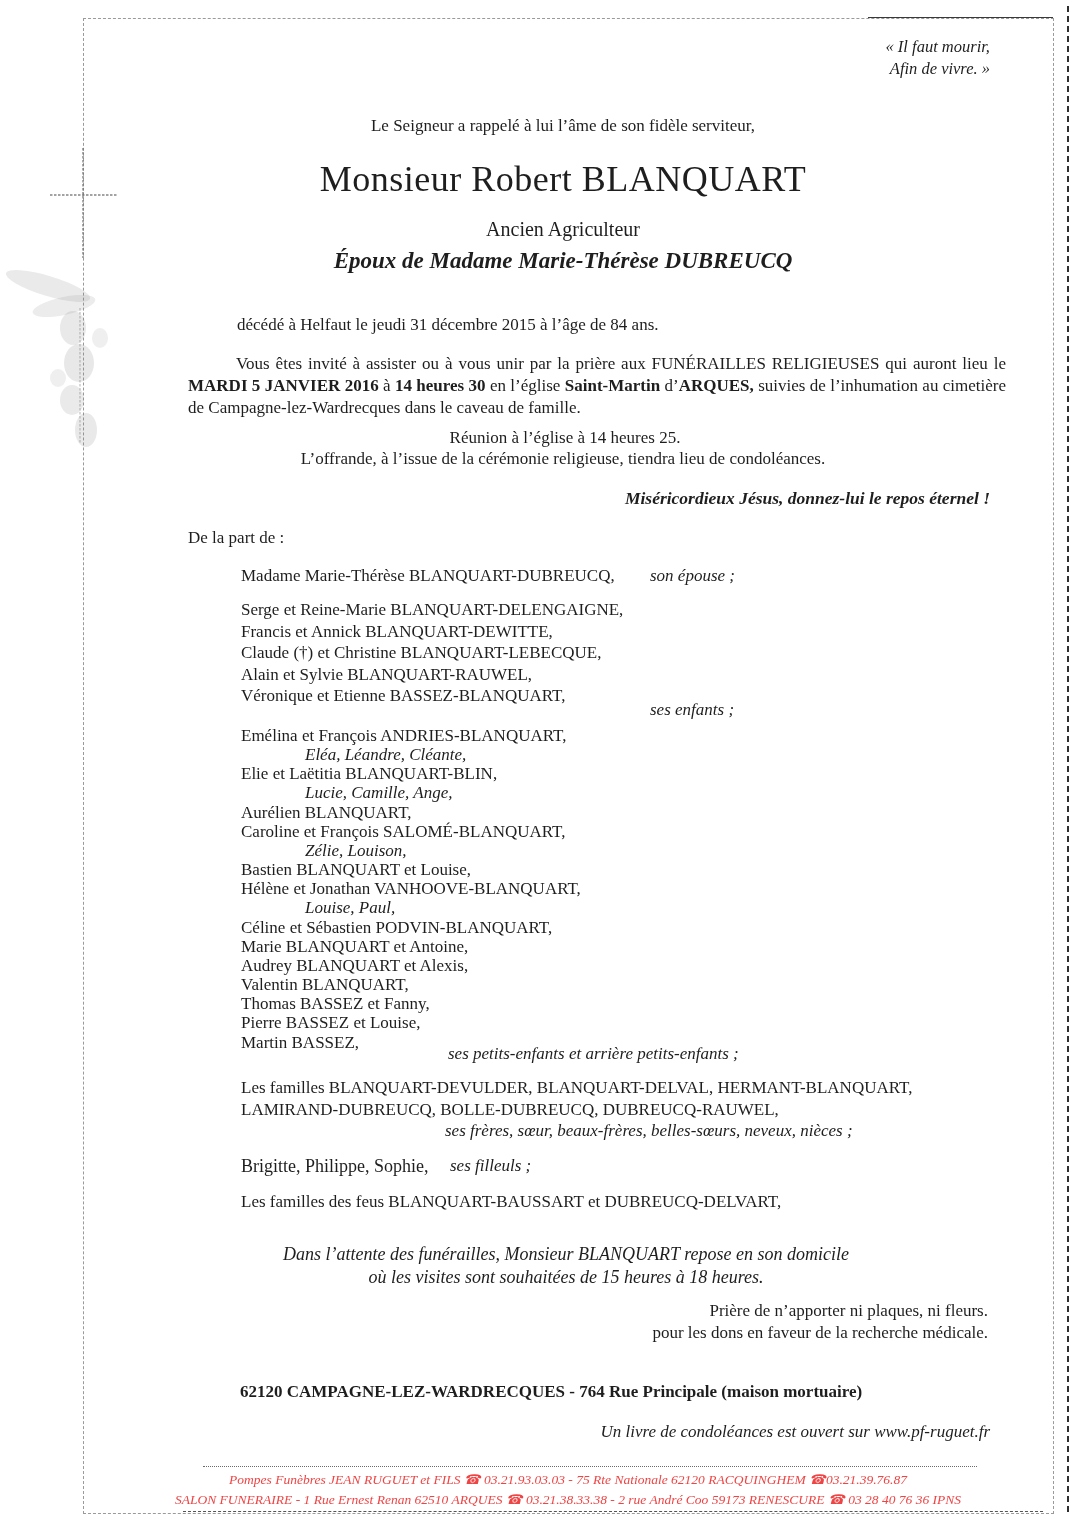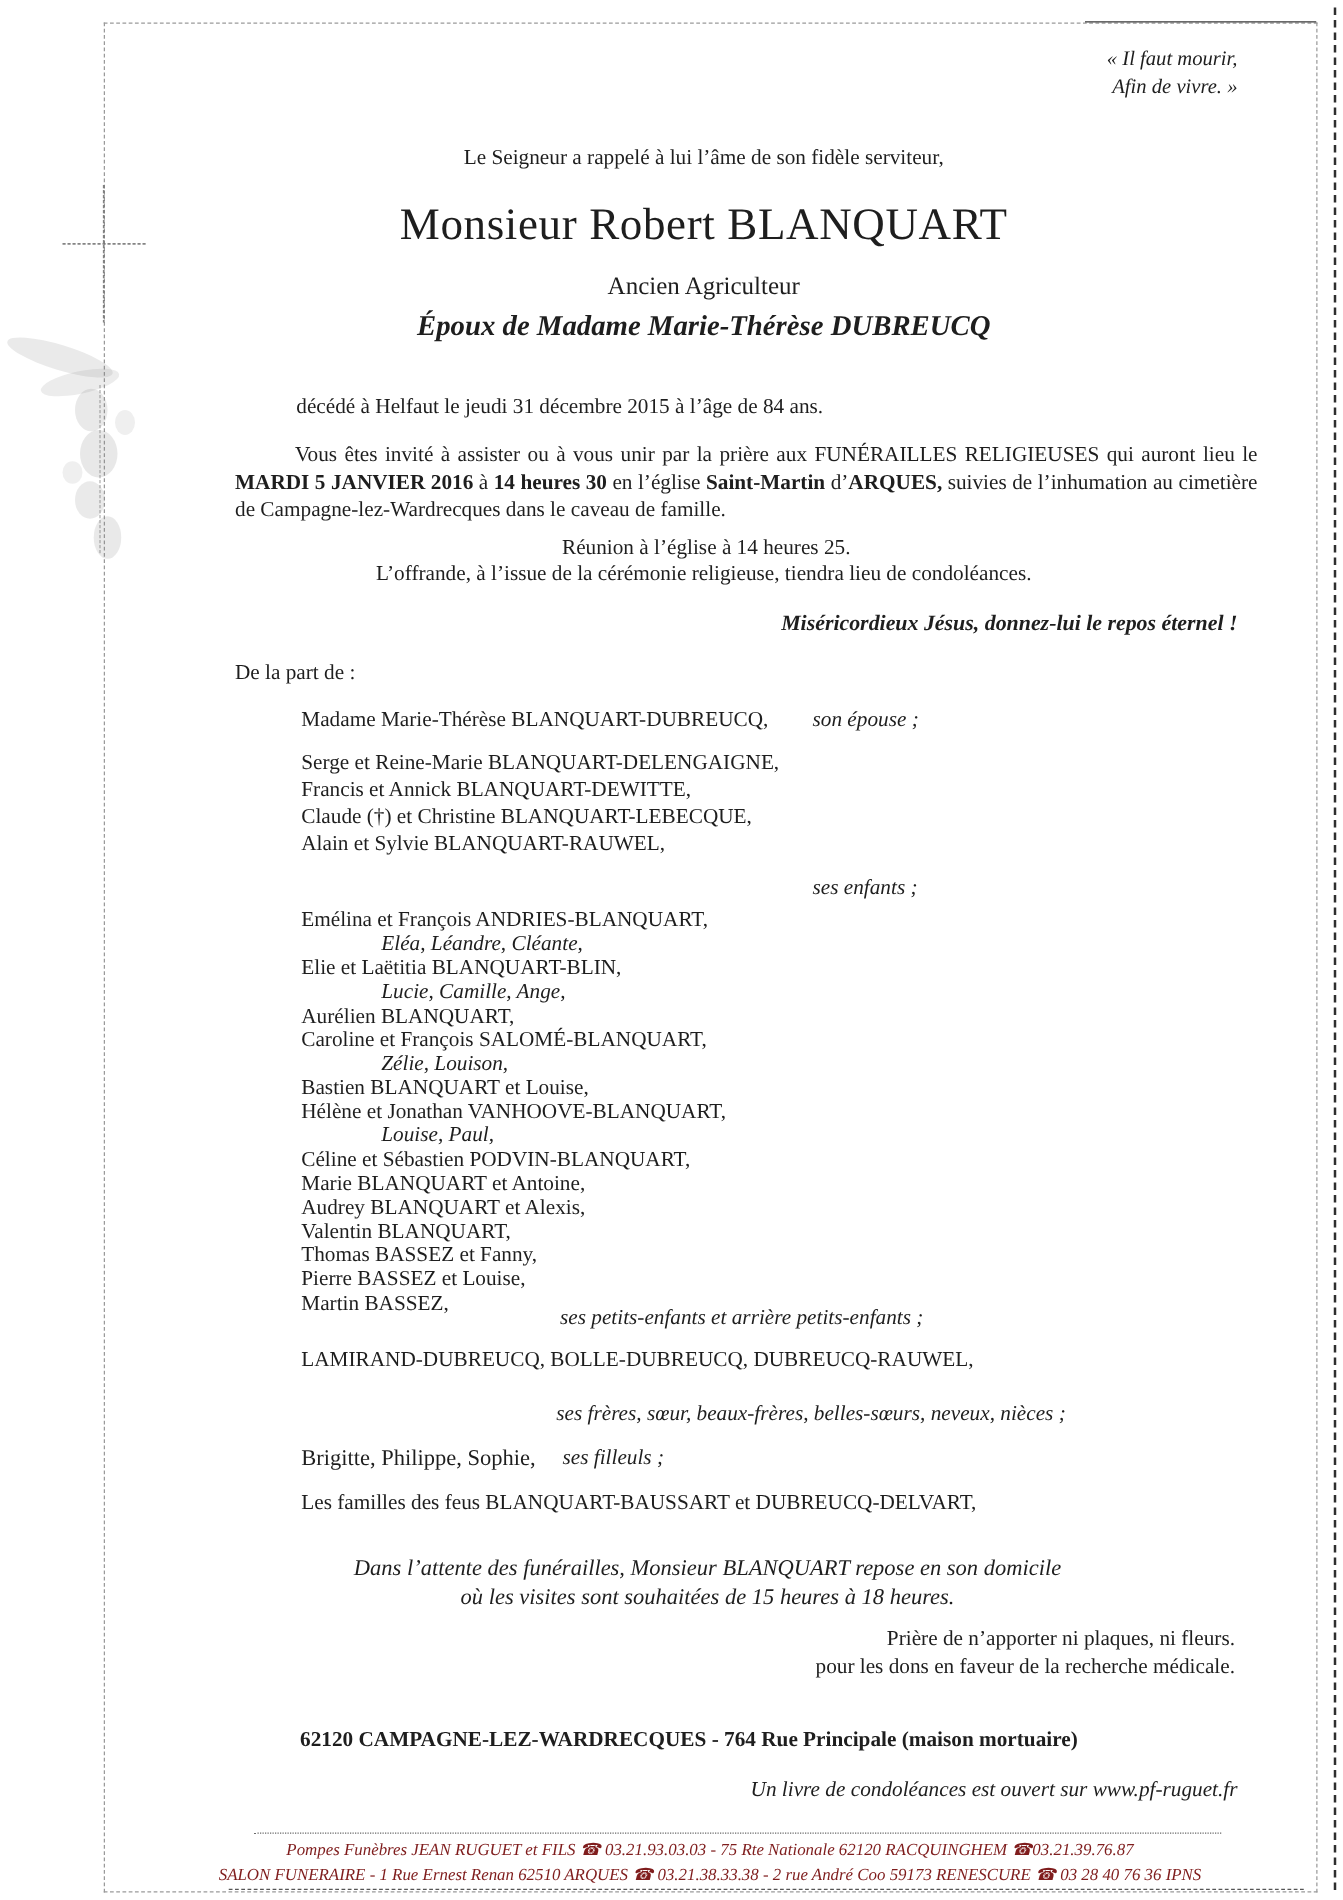--- a/index.html
+++ b/index.html
@@ -42,21 +42,21 @@
   .families{left:241px;top:1077px;font-size:17px;line-height:21.5px;}
   .rel-freres{left:445px;top:1121px;}
   .godchildren{left:241px;top:1156px;font-size:18px;}
   .rel-filleuls{left:450px;top:1156px;}
   .late-families{left:241px;top:1192px;font-size:17px;}
   .resting{left:83px;top:1243px;width:966px;text-align:center;font-style:italic;font-size:18px;line-height:23px;}
   .noflowers{right:86px;top:1300px;text-align:right;font-size:17px;line-height:22px;}
   .address{left:240px;top:1382px;font-size:17px;font-weight:bold;}
   .condolence{right:84px;top:1422px;font-style:italic;font-size:17px;}
   .footer-sep{left:203px;top:1466px;width:774px;height:0;border-top:1px dotted #6a6a6a;}
-  .footer{left:83px;top:1470px;width:970px;text-align:center;font-style:italic;font-size:13.5px;line-height:19.5px;color:#7f1d1d;}
+  .footer{left:83px;top:1470px;width:970px;text-align:center;font-style:italic;font-size:13.5px;line-height:19.5px;color:#ef4444;}
   
   .art{left:0;top:138px;width:150px;height:340px;}
   .art svg{filter:blur(.5px);}
 </style>
 </head>
 <body>
 
 <div class="abs page-frame"></div>
 <div class="abs frame-top-dark"></div>
 <div class="abs bottom-cut-line"></div>
@@ -101,20 +101,21 @@
 <div class="abs onbehalf">De la part de :</div>
 
 <div class="abs wife">Madame Marie-Thérèse BLANQUART-DUBREUCQ,</div>
 <div class="row-label rel-enfants" style="top:566px;left:650px;">son épouse ;</div>
 
 <div class="abs children">
   <div>Serge et Reine-Marie BLANQUART-DELENGAIGNE,</div>
   <div>Francis et Annick BLANQUART-DEWITTE,</div>
   <div>Claude (†) et Christine BLANQUART-LEBECQUE,</div>
   <div>Alain et Sylvie BLANQUART-RAUWEL,</div>
+  <div>Véronique et Etienne BASSEZ-BLANQUART,</div>
 </div>
 <div class="row-label rel-enfants">ses enfants ;</div>
 
 <div class="abs grandchildren">
   <div>Emélina et François ANDRIES-BLANQUART,</div>
   <div class="kids">Eléa, Léandre, Cléante,</div>
   <div>Elie et Laëtitia BLANQUART-BLIN,</div>
   <div class="kids">Lucie, Camille, Ange,</div>
   <div>Aurélien BLANQUART,</div>
   <div>Caroline et François SALOMÉ-BLANQUART,</div>
@@ -126,20 +127,21 @@
   <div>Marie BLANQUART et Antoine,</div>
   <div>Audrey BLANQUART et Alexis,</div>
   <div>Valentin BLANQUART,</div>
   <div>Thomas BASSEZ et Fanny,</div>
   <div>Pierre BASSEZ et Louise,</div>
   <div>Martin BASSEZ,</div>
 </div>
 <div class="row-label rel-petits">ses petits-enfants et arrière petits-enfants ;</div>
 
 <div class="abs families">
+  <div>Les familles BLANQUART-DEVULDER, BLANQUART-DELVAL, HERMANT-BLANQUART,</div>
   <div>LAMIRAND-DUBREUCQ, BOLLE-DUBREUCQ, DUBREUCQ-RAUWEL,</div>
 </div>
 <div class="row-label rel-freres">ses frères, sœur, beaux-frères, belles-sœurs, neveux, nièces ;</div>
 
 <div class="abs godchildren">Brigitte, Philippe, Sophie,</div>
 <div class="row-label rel-filleuls">ses filleuls ;</div>
 
 <div class="abs late-families">Les familles des feus BLANQUART-BAUSSART et DUBREUCQ-DELVART,</div>
 
 <div class="abs resting">

